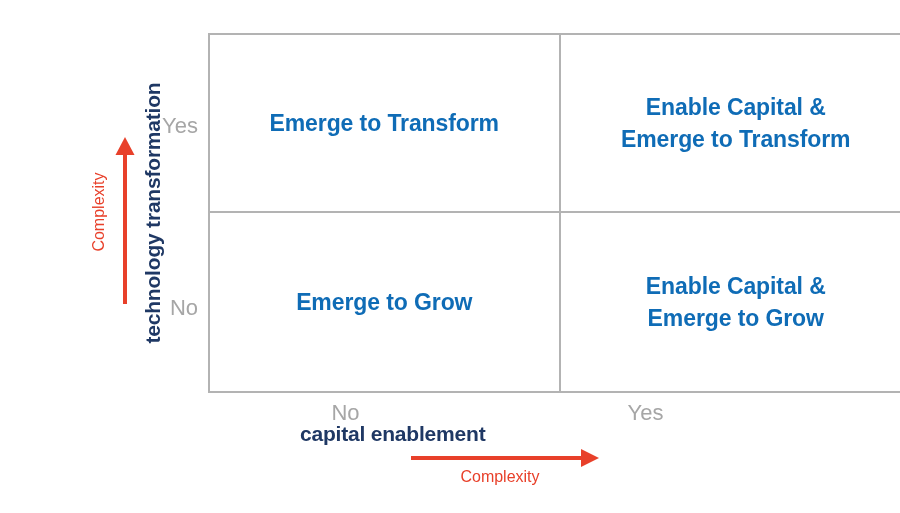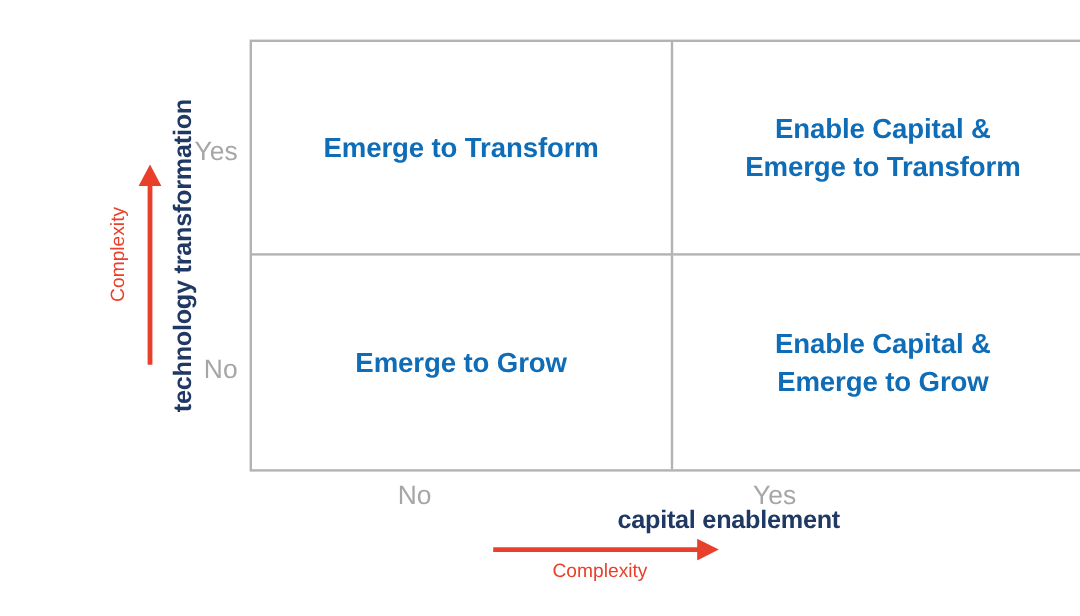--- a/index.html
+++ b/index.html
@@ -93,21 +93,21 @@
     line-height: 28px;
     text-align: center;
     letter-spacing: -0.2px;
     white-space: nowrap;
   }
   .x-axis-title {
     position: absolute;
     left: 300px;
     top: 421px;
     width: 400px;
-    text-align: right;
+    text-align: left;
     color: #1f3864;
     font-weight: bold;
     font-size: 21px;
     line-height: 26px;
     letter-spacing: -0.2px;
   }
 
   
   .y-complexity-wrap {
     position: absolute;

